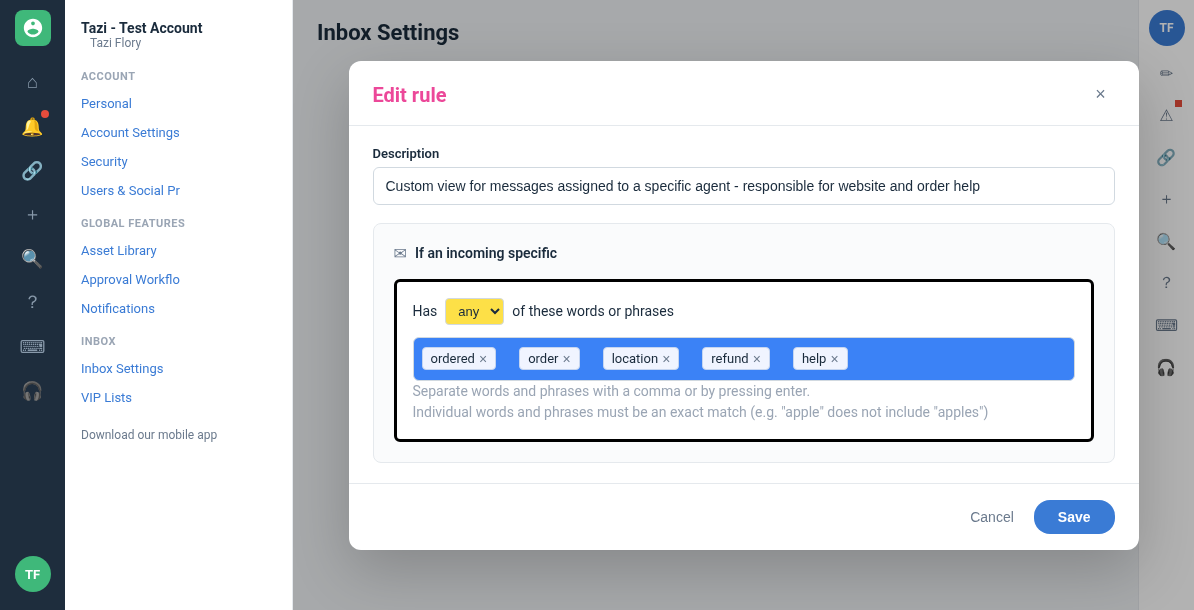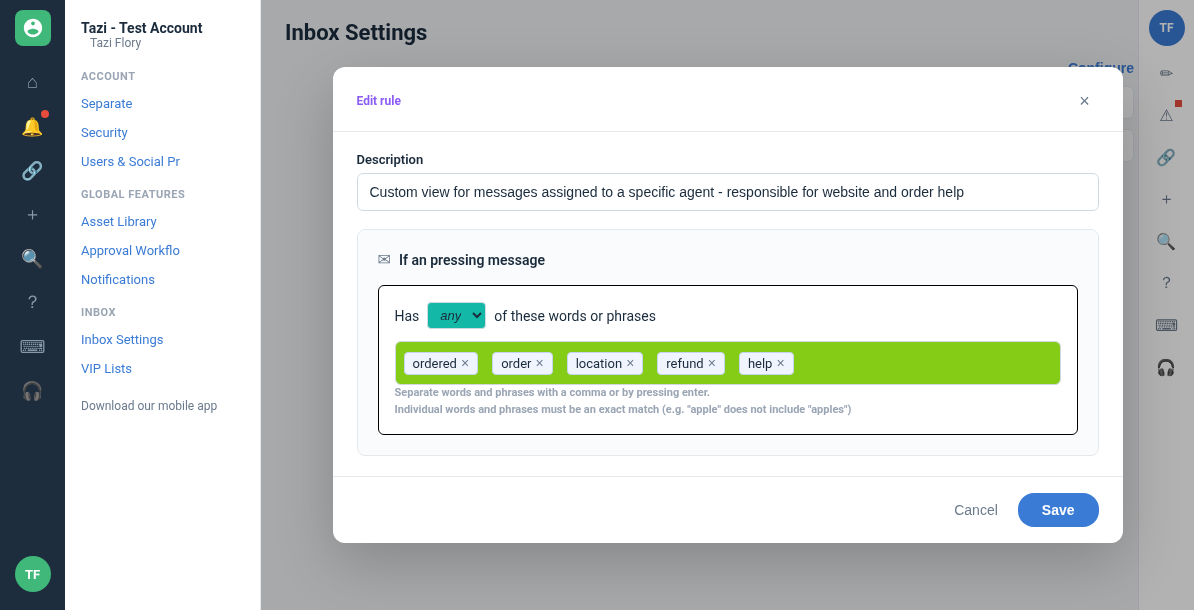--- a/index.html
+++ b/index.html
@@ -66,21 +66,21 @@
       justify-content: center;
       color: white;
       font-weight: bold;
       font-size: 13px;
       margin-top: auto;
       margin-bottom: 8px;
     }
 
     
     .left-panel {
-      width: 196px;
+      width: 228px;
       background: #fff;
       border-right: 1px solid #e5e9ed;
       height: 610px;
       overflow-y: auto;
       padding: 16px 0;
       flex-shrink: 0;
     }
     .left-panel-header {
       padding: 4px 16px 8px;
     }
@@ -228,23 +228,23 @@
       position: relative;
     }
     .modal-header {
       display: flex;
       align-items: center;
       justify-content: space-between;
       padding: 20px 24px 16px;
       border-bottom: 1px solid #e5e9ed;
     }
     .modal-title {
-      font-size: 12px;
+      font-size: 20px;
       font-weight: 700;
-      color: #8b5cf6;
+      color: #ec4899;
     }
     .modal-close {
       width: 28px;
       height: 28px;
       display: flex;
       align-items: center;
       justify-content: center;
       border-radius: 6px;
       cursor: pointer;
       color: #6b7a8d;
@@ -311,35 +311,34 @@
       margin-bottom: 12px;
       font-size: 14px;
       color: #1a2b3c;
     }
     .any-select {
       padding: 4px 8px;
       border: 1px solid #d1d9e0;
       border-radius: 4px;
       font-size: 13px;
       color: #1a2b3c;
-      background: #14b8a6;
-      cursor: pointer;
-      font-style: italic;
+      background: #fde047;
+      cursor: pointer;
     }
 
     
     .tags-input-container {
       border: 1px solid #d1d9e0;
       border-radius: 6px;
       padding: 6px 8px;
       display: flex;
       flex-wrap: wrap;
-      gap: 14px;
-      align-items: center;
-      background: #84cc16;
+      gap: 23px;
+      align-items: center;
+      background: #3b82f6;
       min-height: 44px;
     }
     .tag {
       display: inline-flex;
       align-items: center;
       gap: 4px;
       background: #f0f4ff;
       border: 1px solid #c5d5f0;
       border-radius: 4px;
       padding: 3px 8px;
@@ -350,25 +349,24 @@
       cursor: pointer;
       color: #6b7a8d;
       font-size: 14px;
       line-height: 1;
       background: none;
       border: none;
       padding: 0;
     }
 
     .hint-text {
-      font-size: 11px;
+      font-size: 14px;
       color: #9aa5b4;
       margin-top: 0;
       line-height: 1.5;
-      font-weight: bold;
     }
 
     
     .modal-footer {
       display: flex;
       justify-content: flex-end;
       gap: 4px;
       padding: 16px 24px;
       border-top: 1px solid #e5e9ed;
     }
@@ -385,21 +383,21 @@
       color: white;
       border: none;
       border-radius: 16px;
       padding: 9px 24px;
       font-size: 14px;
       font-weight: 600;
       cursor: pointer;
     }
 
     .inner-condition {
-      border: 1px solid #000000;
+      border: 3px solid #000000;
       border-radius: 6px;
       padding: 16px;
       background: white;
     }
   </style>
 </head>
 <body>
 
 <div class="sidebar">
   <div class="sidebar-logo">
@@ -421,21 +419,22 @@
   <div class="sidebar-avatar">TF</div>
 </div>
 
 <div class="left-panel">
   <div class="left-panel-header">
     <div class="account-name">Tazi - Test Account</div>
     <div class="account-sub">Tazi Flory</div>
   </div>
 
   <div class="section-label">Account</div>
-  <a class="nav-item">Separate</a>
+  <a class="nav-item">Personal</a>
+  <a class="nav-item">Account Settings</a>
   <a class="nav-item">Security</a>
   <a class="nav-item">Users &amp; Social Pr</a>
 
   <div class="section-label">Global Features</div>
   <a class="nav-item">Asset Library</a>
   <a class="nav-item">Approval Workflo</a>
   <a class="nav-item">Notifications</a>
 
   <div class="section-label">Inbox</div>
   <a class="nav-item">Inbox Settings</a>
@@ -467,21 +466,21 @@
 
 
         <div class="form-group">
           <label class="form-label">Description</label>
           <input class="form-input" type="text" value="Custom view for messages assigned to a specific agent - responsible for website and order help" style="">
         </div>
 
         <div class="condition-box">
           <div class="condition-header">
             <span class="condition-header-icon">✉</span>
-            <span class="condition-header-text">If an pressing message</span>
+            <span class="condition-header-text">If an incoming specific</span>
           </div>
 
           <div class="inner-condition">
 
             <div class="words-row">
               <span>Has</span>
               <select class="any-select">
                 <option>any</option>
               </select>
               <span>of these words or phrases</span>

